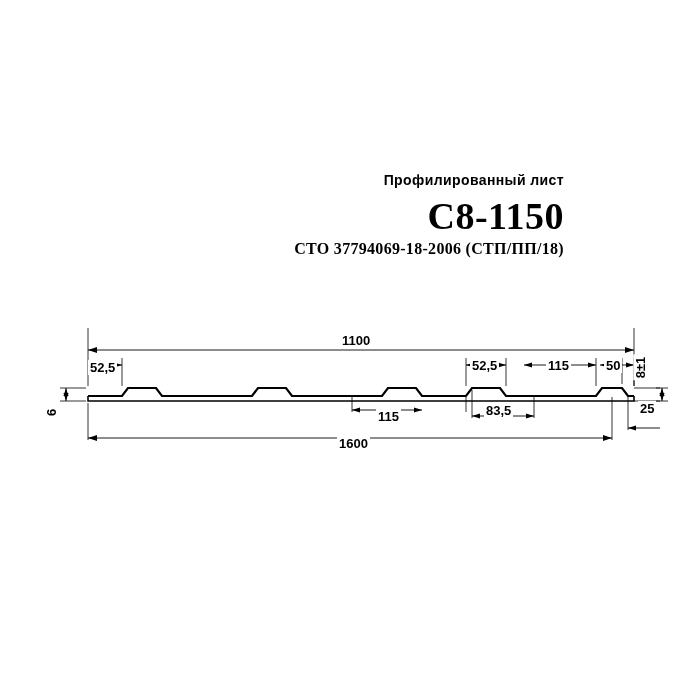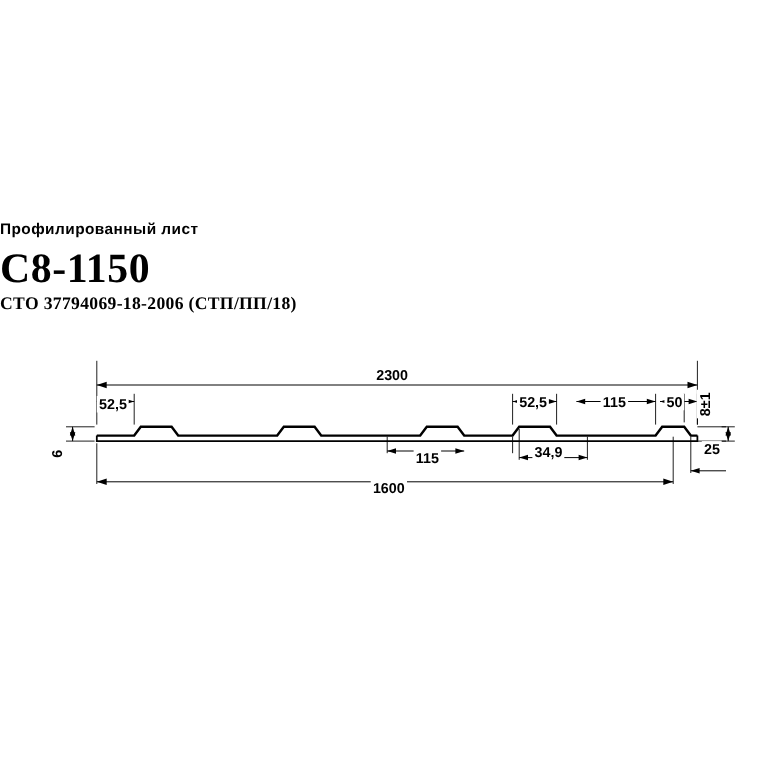--- a/index.html
+++ b/index.html
@@ -18,22 +18,21 @@
     position: relative;
     width: 700px;
     height: 700px;
     background: #ffffff;
   }
   .title-block {
     position: absolute;
     top: 172px;
     left: 0;
     width: 564px;
-    text-align: left;
-    margin-top: 28px;
+    text-align: right;
   }
   .subtitle-top {
     font-size: 14px;
     font-weight: bold;
     letter-spacing: 0.4px;
     color: #000;
   }
   .main-title {
     font-family: "Liberation Serif", serif;
     font-size: 38px;
@@ -163,25 +162,25 @@
       <polygon points="88,138 97,135 97,141"></polygon>
       <polygon points="612,138 603,135 603,141"></polygon>
       <polygon points="662,88 659.5,96 664.5,96"></polygon>
       <polygon points="662,101 659.5,93 664.5,93"></polygon>
       <polygon points="66,88 63.5,96 68.5,96"></polygon>
       <polygon points="66,101 63.5,93 68.5,93"></polygon>
       <polygon points="628,128 636,125.5 636,130.5"></polygon>
     </g>
   </svg>
 
-  <div class="dim-label" style="left:340px; top:333px;">2300</div>
+  <div class="dim-label" style="left:340px; top:333px;">1100</div>
   <div class="dim-label" style="left:88px; top:360px;">52,5</div>
   <div class="dim-label" style="left:470px; top:358px;">52,5</div>
   <div class="dim-label" style="left:546px; top:358px;">115</div>
   <div class="dim-label" style="left:604px; top:358px;">50</div>
   <div class="dim-label rot90" style="left:628px; top:360px;">8±1</div>
   <div class="dim-label rot90" style="left:46px; top:405px;">6</div>
   <div class="dim-label" style="left:376px; top:409px;">115</div>
-  <div class="dim-label" style="left:484px; top:403px;">34,9</div>
+  <div class="dim-label" style="left:484px; top:403px;">83,5</div>
   <div class="dim-label" style="left:638px; top:401px;">25</div>
   <div class="dim-label" style="left:337px; top:436px;">1600</div>
 
 </div>
 
 </body></html>

